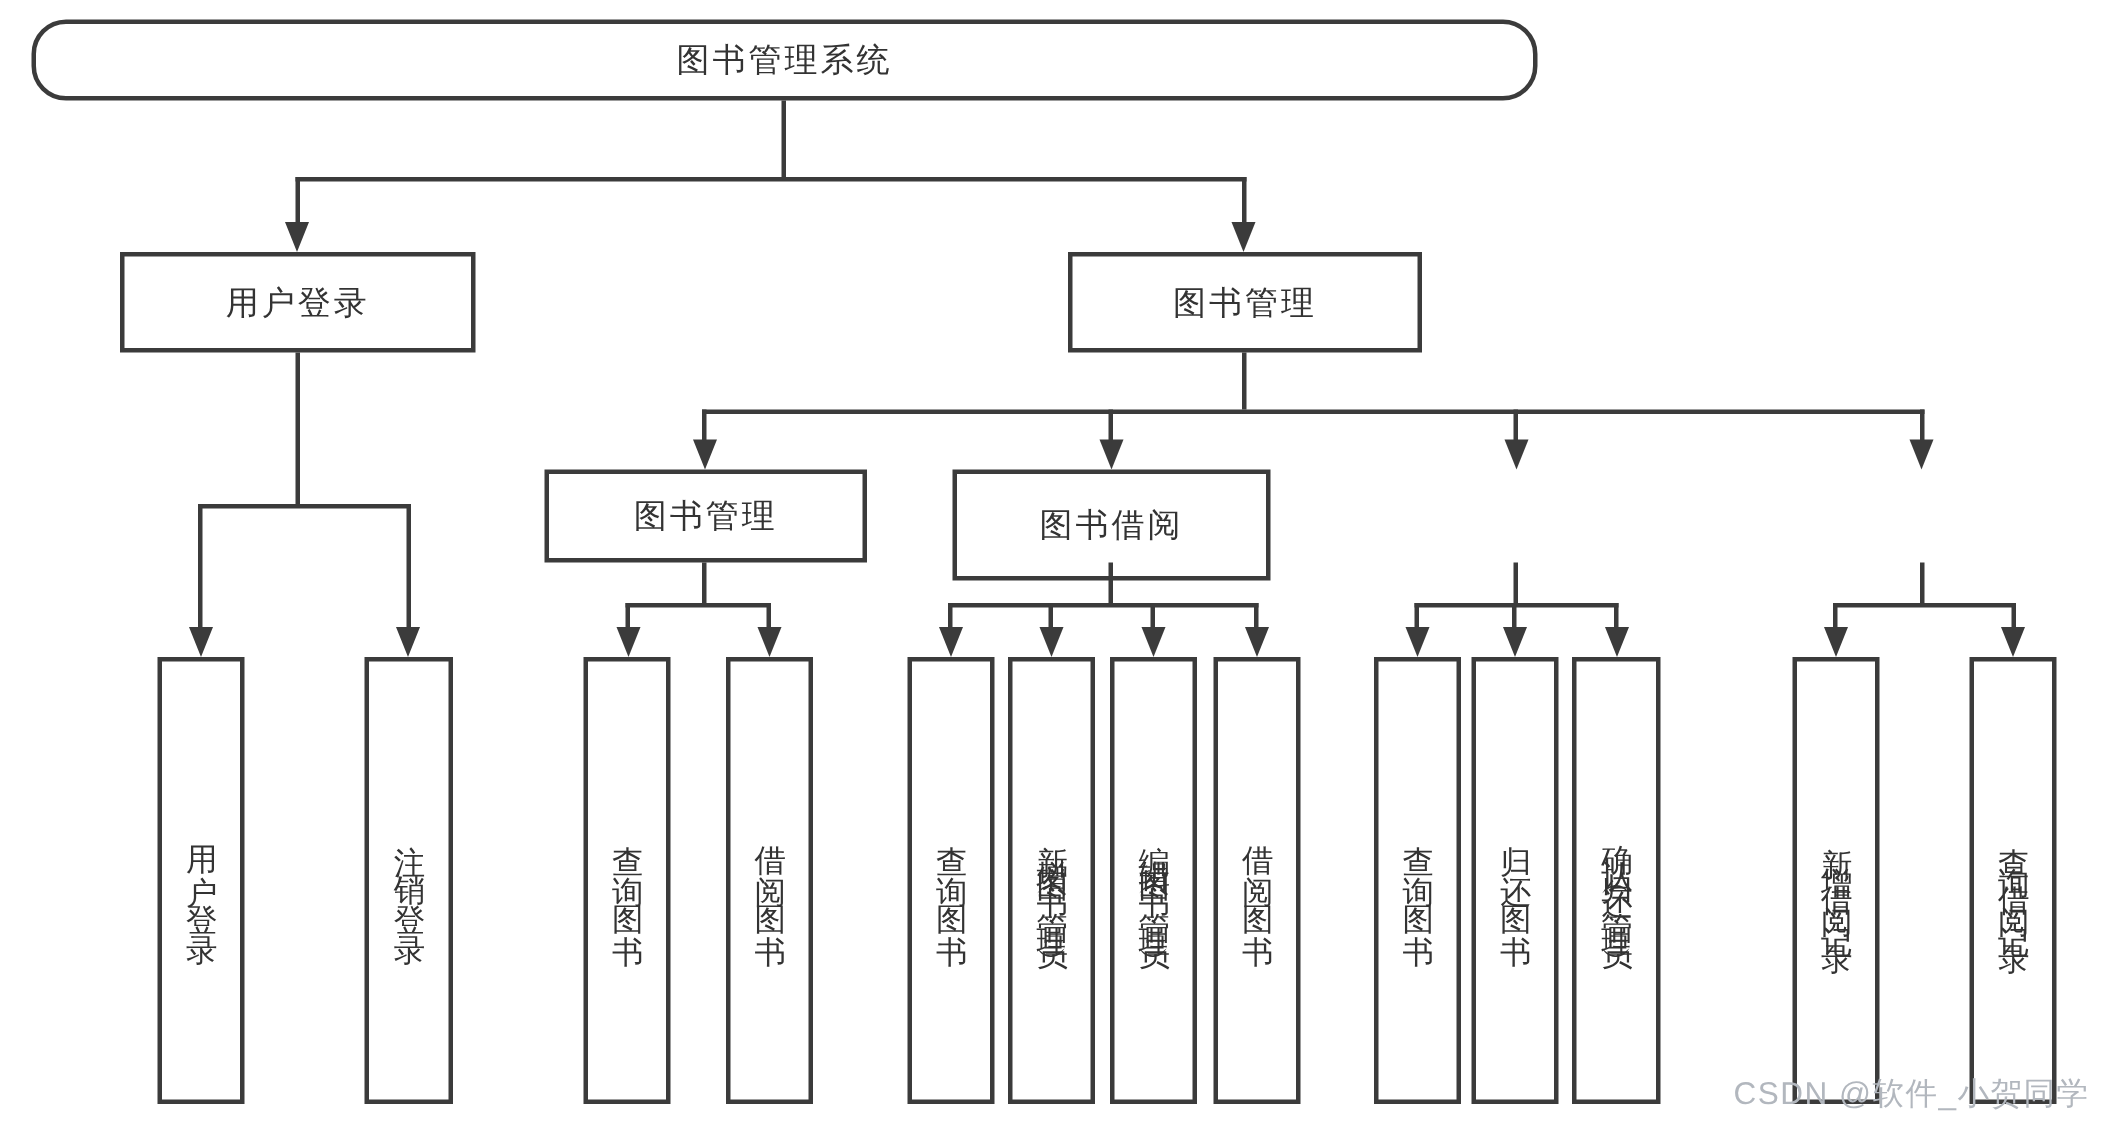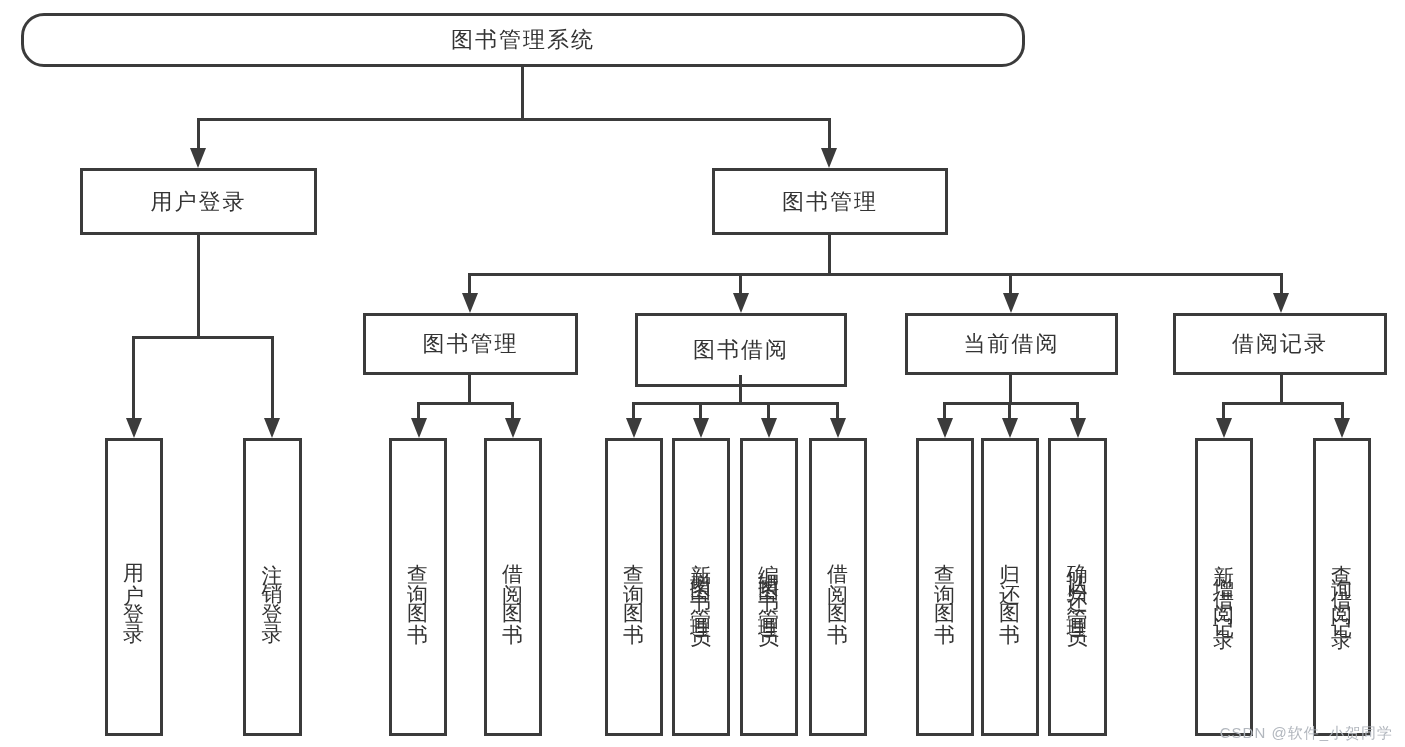--- a/index.html
+++ b/index.html
@@ -25,21 +25,21 @@
   .ls6{letter-spacing:13px;}
   .ls9{letter-spacing:9px;}
   .vline{position:absolute;width:3px;background:#3b3b3b;}
   .hline{position:absolute;height:3px;background:#3b3b3b;}
   .ahead{
     position:absolute;width:0;height:0;
     border-left:8px solid transparent;border-right:8px solid transparent;
     border-top:20px solid #3b3b3b;
   }
   .watermark{
-    position:absolute;right:12px;bottom:4px;font-size:15px;
+    position:absolute;right:12px;bottom:4px;font-size:21px;
     color:#b2b7be;letter-spacing:1px;z-index:5;margin-top:44px;
   }
 </style>
 </head>
 <body>
 
 <div class="canvas">
 
   <div class="box" style="left:21px;top:13px;width:1004px;height:54px;border-radius:23px;">
     <span>图书管理系统</span>
@@ -75,26 +75,20 @@
   <div class="vline" style="left:1009px;top:273px;height:22px;"></div>
   <div class="ahead" style="left:1003px;top:293px;"></div>
   <div class="vline" style="left:1280px;top:273px;height:22px;"></div>
   <div class="ahead" style="left:1273px;top:293px;"></div>
 
   <div class="box" style="left:363px;top:313px;width:215px;height:62px;">
     <span>图书管理</span>
   </div>
   <div class="box" style="left:635px;top:313px;width:212px;height:74px;">
     <span>图书借阅</span>
-  </div>
-  <div class="box" style="left:905px;top:313px;width:213px;height:62px;">
-    <span>当前借阅</span>
-  </div>
-  <div class="box" style="left:1173px;top:313px;width:214px;height:62px;">
-    <span>借阅记录</span>
   </div>
 
   <div class="vline" style="left:468px;top:375px;height:27px;"></div>
   <div class="hline" style="left:417px;top:402px;width:97px;"></div>
   <div class="vline" style="left:417px;top:402px;height:18px;"></div>
   <div class="ahead" style="left:411px;top:418px;"></div>
   <div class="vline" style="left:511px;top:402px;height:18px;"></div>
   <div class="ahead" style="left:505px;top:418px;"></div>
 
   <div class="vline" style="left:739px;top:375px;height:27px;"></div>

